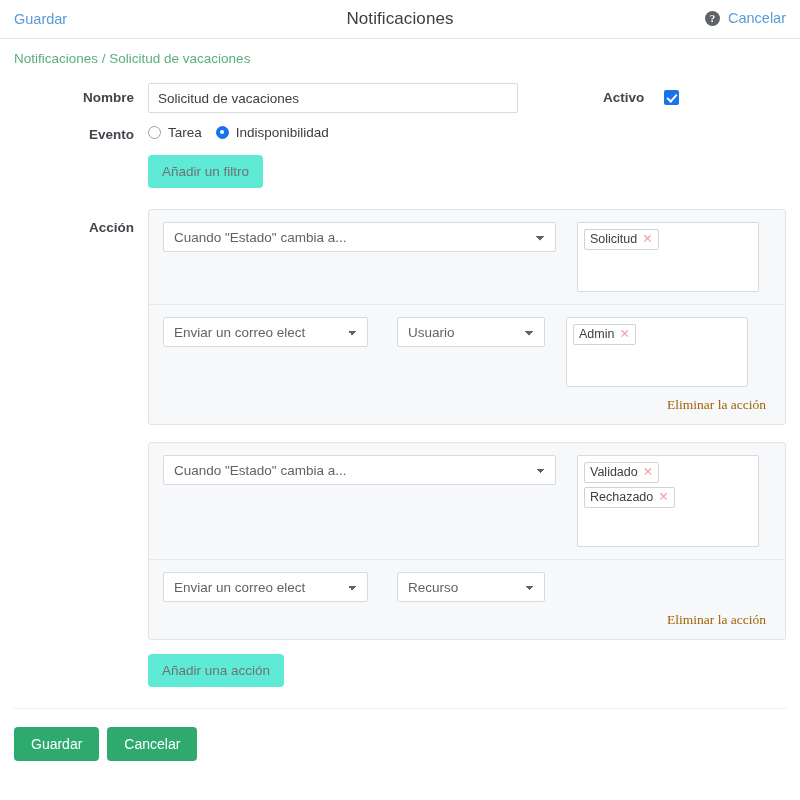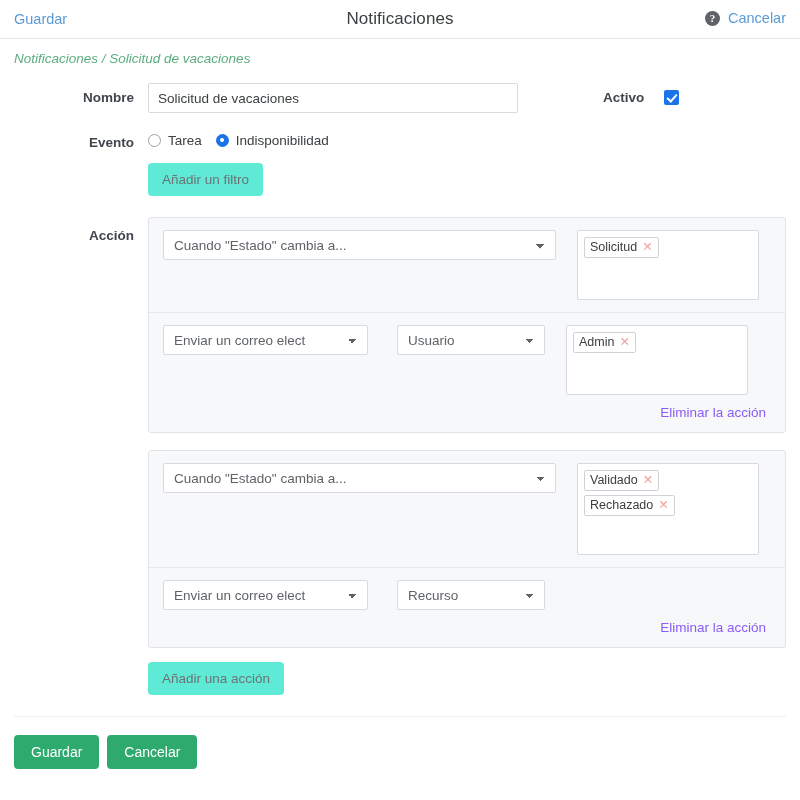--- a/index.html
+++ b/index.html
@@ -39,21 +39,20 @@
     background: #5f6368; color: #ffffff;
     font-size: 11px; font-weight: bold;
     display: flex; align-items: center; justify-content: center;
     line-height: 1; font-family: "Liberation Serif", serif;
   }
   .topbar-cancel { color: #5b9bd5; font-size: 14.5px; cursor: pointer; }
 
   
   .breadcrumb {
     padding: 12px 0 0 14px;
-    font-style: italic;
     font-size: 13.5px;
     color: #5cad7e;
     cursor: pointer;
   }
 
   
   .form { padding: 0 14px; }
   .row { display: flex; align-items: flex-start; }
 
   .row-label {
@@ -92,21 +91,21 @@
   }
   .checkbox::after {
     content: ""; position: absolute;
     left: 4.5px; top: 1.5px;
     width: 4px; height: 8px;
     border: solid #ffffff; border-width: 0 2px 2px 0;
     transform: rotate(42deg);
   }
 
   
-  .row-evento { margin-top: 20px; }
+  .row-evento { margin-top: 12px; }
   .row-evento .row-label { padding-top: 2px; }
   .radios { display: flex; align-items: flex-start; gap: 14px; }
   .radio-item { display: flex; align-items: center; gap: 7px; cursor: pointer; }
   .radio {
     width: 13px; height: 13px; border-radius: 50%;
     border: 1.5px solid #9aa0a6; background: #ffffff;
     position: relative; flex: 0 0 13px;
   }
   .radio.checked { border-color: #1a73e8; background: #1a73e8; }
   .radio.checked::after {
@@ -189,21 +188,21 @@
     margin-bottom: 4px;
     cursor: pointer;
   }
   .tag-x { color: #f0a5a5; font-size: 12.5px; line-height: 1; }
 
   .panel-foot {
     text-align: right;
     padding: 0 19px 11px 0;
     margin-top: -4px;
   }
-  .link-remove { color: #8b5cf6; font-size: 13.5px; cursor: pointer; }
+  .link-remove { color: #a16207; font-size: 13.5px; cursor: pointer; font-family: Liberation Serif, serif; }
 
   .row-addaction { margin-top: -3px; }
   .row-addaction .spacer { width: 134px; flex: 0 0 134px; padding-right: 14px; }
 
   
   .footer-sep {
     margin: 21px 14px 0 14px;
     border-top: 1px solid #eceef0;
   }
   .footer-btns { padding: 18px 14px 0 14px; display: flex; gap: 8px; }

